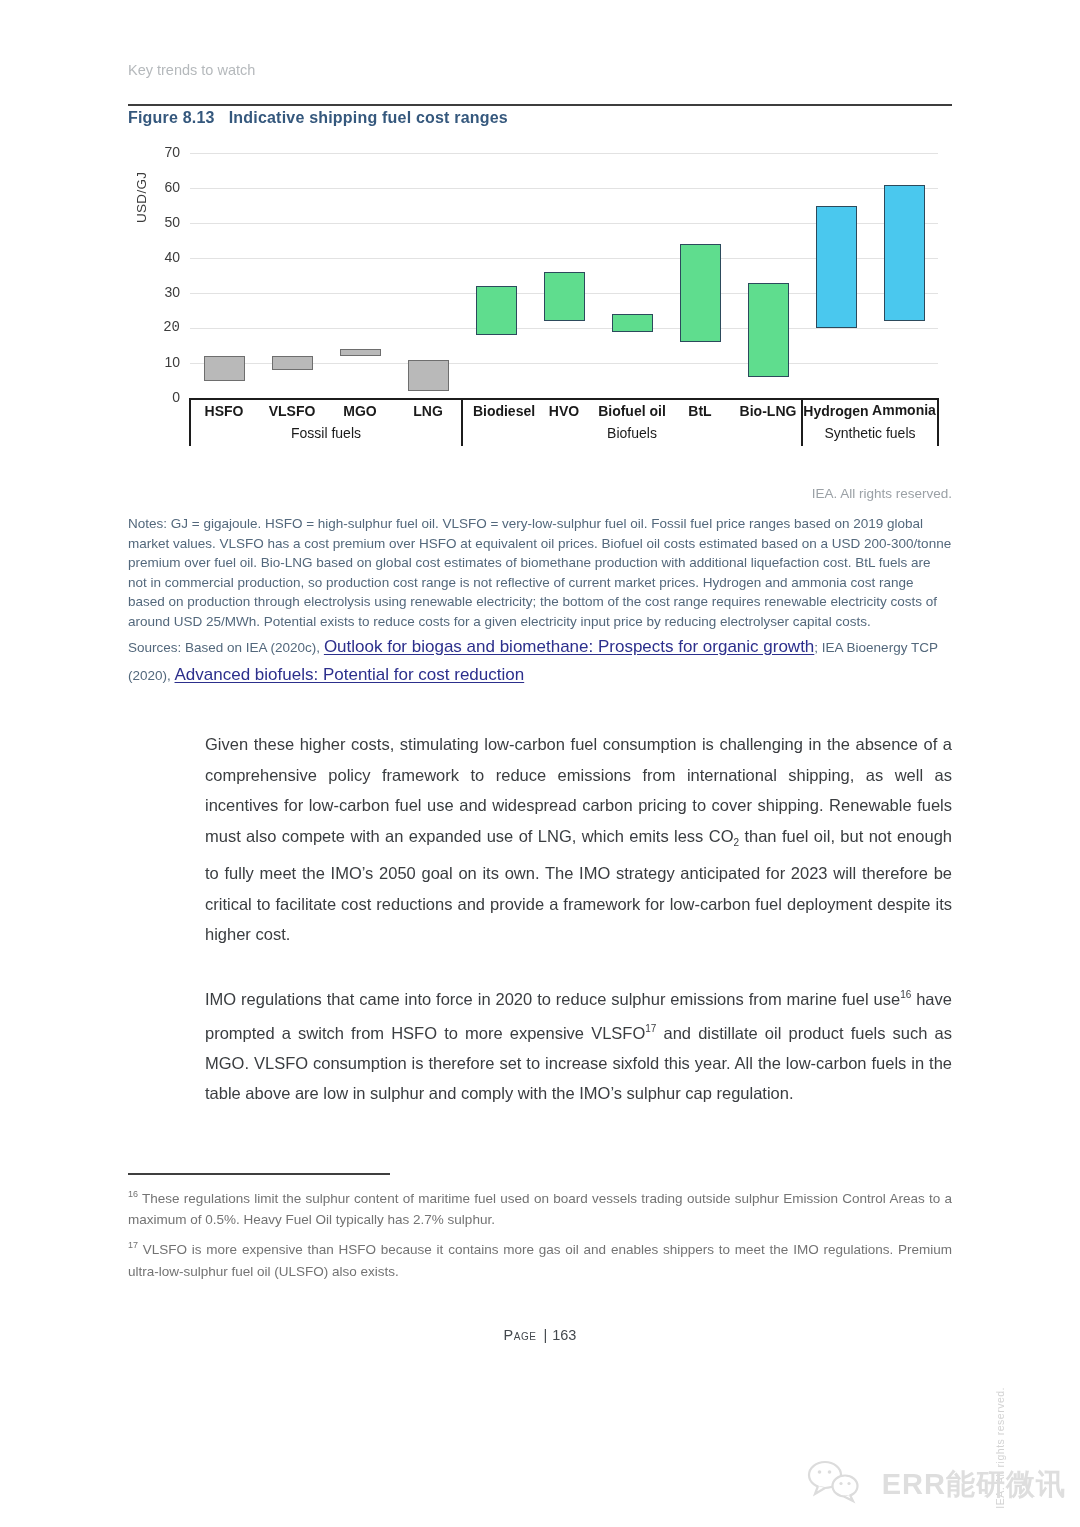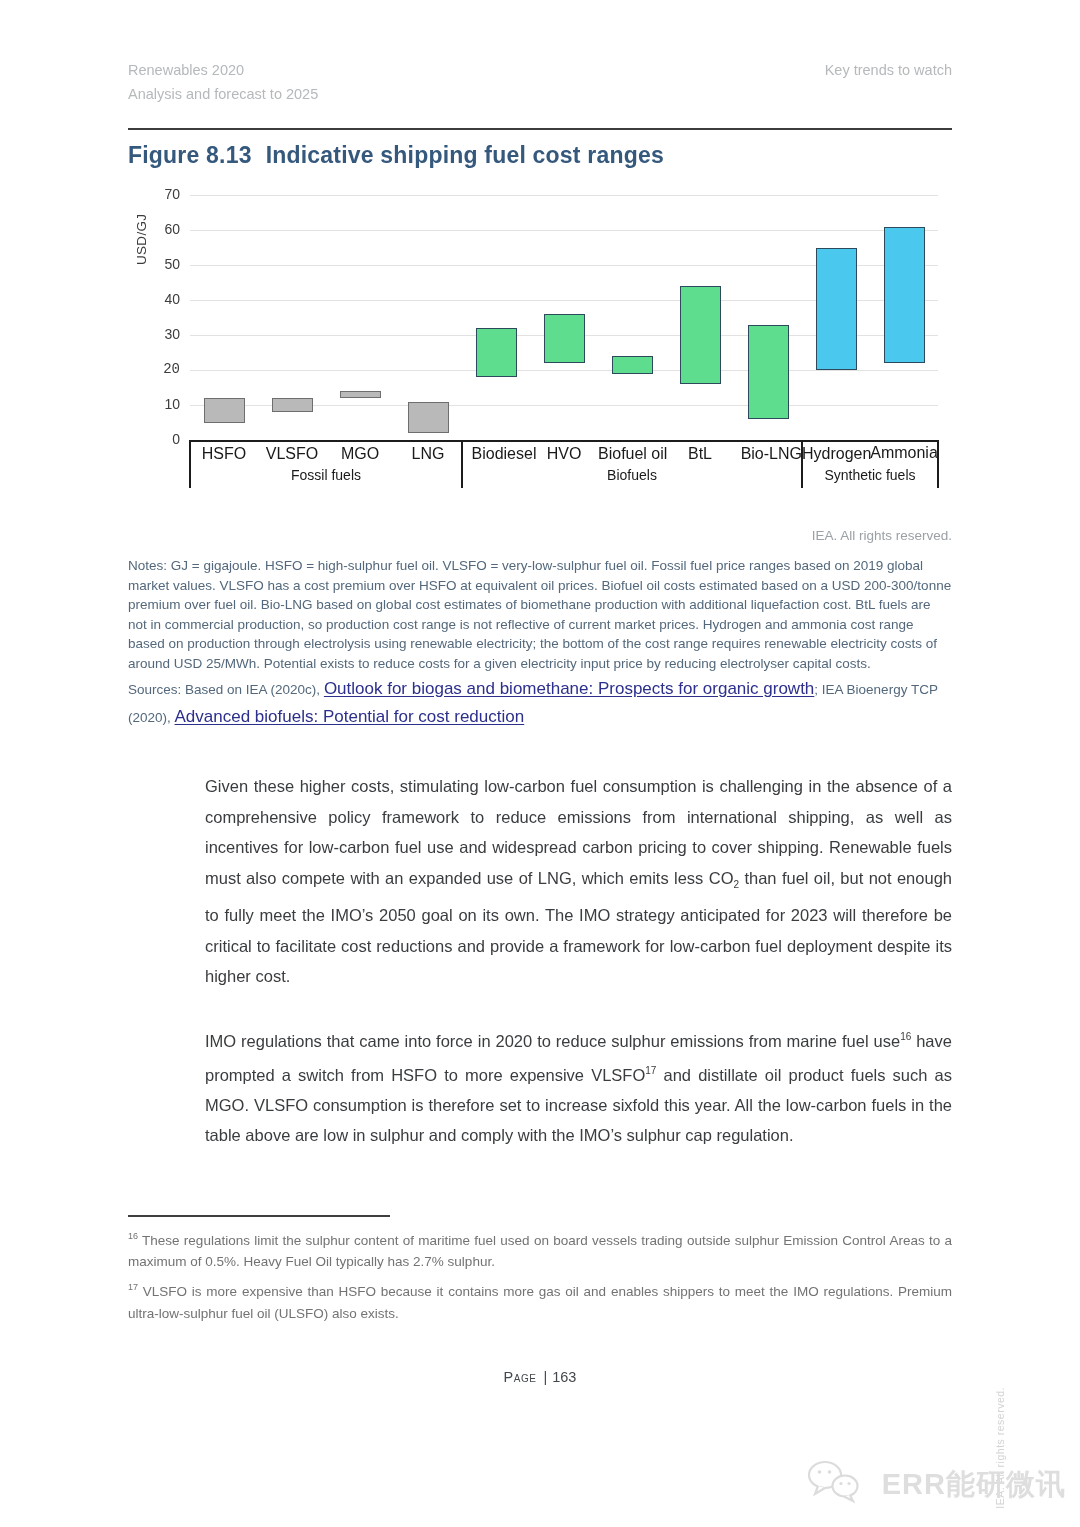--- a/index.html
+++ b/index.html
@@ -9,34 +9,34 @@
     font-family:"Liberation Sans", sans-serif; overflow:hidden; margin:0 auto;
   }
   .content { margin:0 128px; width:824px; }
 
   
   .header { padding-top:58px; display:flex; justify-content:space-between; align-items:flex-start;
             color:#b5b9bc; font-size:14.5px; line-height:24px; }
   .rule { margin-top:22px; border-top:2px solid #3d3d3d; height:0; }
 
   
-  .figure-title { margin-top:12px; color:#35587d; font-size:23px; font-weight:700; letter-spacing:.2px; }
+  .figure-title { margin-top:3px; color:#35587d; font-size:16px; font-weight:700; letter-spacing:.2px; }
   .figure-title .flabel { margin-right:14px; }
 
   
   .chart { position:relative; margin-top:14px; height:309px; }
   .chart .gridline { position:absolute; height:1px; background:#e2e2e2; }
   .chart .ytick { position:absolute; width:52px; text-align:right; font-size:14px; color:#3c3c3c; }
   .chart .ylabel { position:absolute; writing-mode:vertical-rl; transform:rotate(180deg);
                    font-size:13.5px; color:#3c3c3c; letter-spacing:.3px; }
   .chart .bar { position:absolute; border:1.4px solid; }
   .chart .labelbox { position:absolute; border-top:2px solid #1c1c1c; }
   .chart .vsep { position:absolute; width:2px; background:#1c1c1c; }
   .chart .catlabel { position:absolute; text-align:center; white-space:nowrap;
-                     font-size:16px; color:#1a1a1a; }
+                     font-size:14px; color:#1a1a1a;font-weight:bold; }
   .chart .grouplabel { position:absolute; text-align:center; white-space:nowrap;
                        font-size:14px; color:#1a1a1a; }
 
   .attribution { margin-top:36px; text-align:right; color:#9ba1a6; font-size:13.5px; }
 
   .notes { margin-top:13px; color:#53687c; font-size:13.5px; line-height:19.5px; }
   .sources { margin-top:2px; color:#53687c; font-size:13.5px; line-height:27px; }
   .sources a { color:#2c2f8c; font-size:17px; text-decoration:underline; text-underline-offset:2px; cursor:pointer; }
 
   .bodytext { margin:40px 0 0 77px; width:747px; color:#3a3d40; font-size:16.5px;
@@ -59,24 +59,20 @@
   .vertical-rights { position:absolute; right:74px; bottom:18px; writing-mode:vertical-rl;
                      transform:rotate(180deg); color:#d3d3d3; font-size:10.5px; letter-spacing:.5px; }
 </style>
 </head>
 <body>
 
 <div class="page">
   <div class="content">
 
     <div class="header">
-      <div>
-        <div>Renewables 2020</div>
-        <div>Analysis and forecast to 2025</div>
-      </div>
       <div>Key trends to watch</div>
     </div>
 
     <div class="rule"></div>
 
     <div class="figure-title">
       <span class="flabel">Figure 8.13</span><span>Indicative shipping fuel cost ranges</span>
     </div>
 
     <div class="chart" id="chart">
@@ -113,21 +109,21 @@
         <div class="vsep" style="left: 673px; top: 257px; height: 48px;"></div>
         <div class="vsep" style="left: 809px; top: 257px; height: 48px;"></div>
         <div class="catlabel" style="left: 62px; top: 262px; width: 68px;">HSFO</div>
         <div class="catlabel" style="left: 130px; top: 262px; width: 68px;">VLSFO</div>
         <div class="catlabel" style="left: 198px; top: 262px; width: 68px;">MGO</div>
         <div class="catlabel" style="left: 266px; top: 262px; width: 68px;">LNG</div>
         <div class="catlabel" style="left: 342px; top: 262px; width: 68px;">Biodiesel</div>
         <div class="catlabel" style="left: 402px; top: 262px; width: 68px;">HVO</div>
         <div class="catlabel" style="left: 470px; top: 262px; width: 68px;">Biofuel oil</div>
         <div class="catlabel" style="left: 538px; top: 262px; width: 68px;">BtL</div>
-        <div class="catlabel" style="left: 606px; top: 262px; width: 68px; text-align: right;">Bio-LNG</div>
+        <div class="catlabel" style="left: 606px; top: 262px; width: 68px;">Bio-LNG</div>
         <div class="catlabel" style="left: 674px; top: 262px; width: 68px;">Hydrogen</div>
         <div class="catlabel" style="left: 742px; top: 261px; width: 68px;">Ammonia</div>
         <div class="grouplabel" style="left: 62px; top: 284px; width: 272px;">Fossil fuels</div>
         <div class="grouplabel" style="left: 334px; top: 284px; width: 340px;">Biofuels</div>
         <div class="grouplabel" style="left: 674px; top: 284px; width: 136px;">Synthetic fuels</div>
       </div>
 
     <div class="attribution">IEA. All rights reserved.</div>
 
     <div class="notes">Notes: GJ = gigajoule. HSFO = high-sulphur fuel oil. VLSFO = very-low-sulphur fuel oil. Fossil fuel price ranges based on 2019 global market values. VLSFO has a cost premium over HSFO at equivalent oil prices. Biofuel oil costs estimated based on a USD 200-300/tonne premium over fuel oil. Bio-LNG based on global cost estimates of biomethane production with additional liquefaction cost. BtL fuels are not in commercial production, so production cost range is not reflective of current market prices. Hydrogen and ammonia cost range based on production through electrolysis using renewable electricity; the bottom of the cost range requires renewable electricity costs of around USD 25/MWh. Potential exists to reduce costs for a given electricity input price by reducing electrolyser capital costs.</div>

